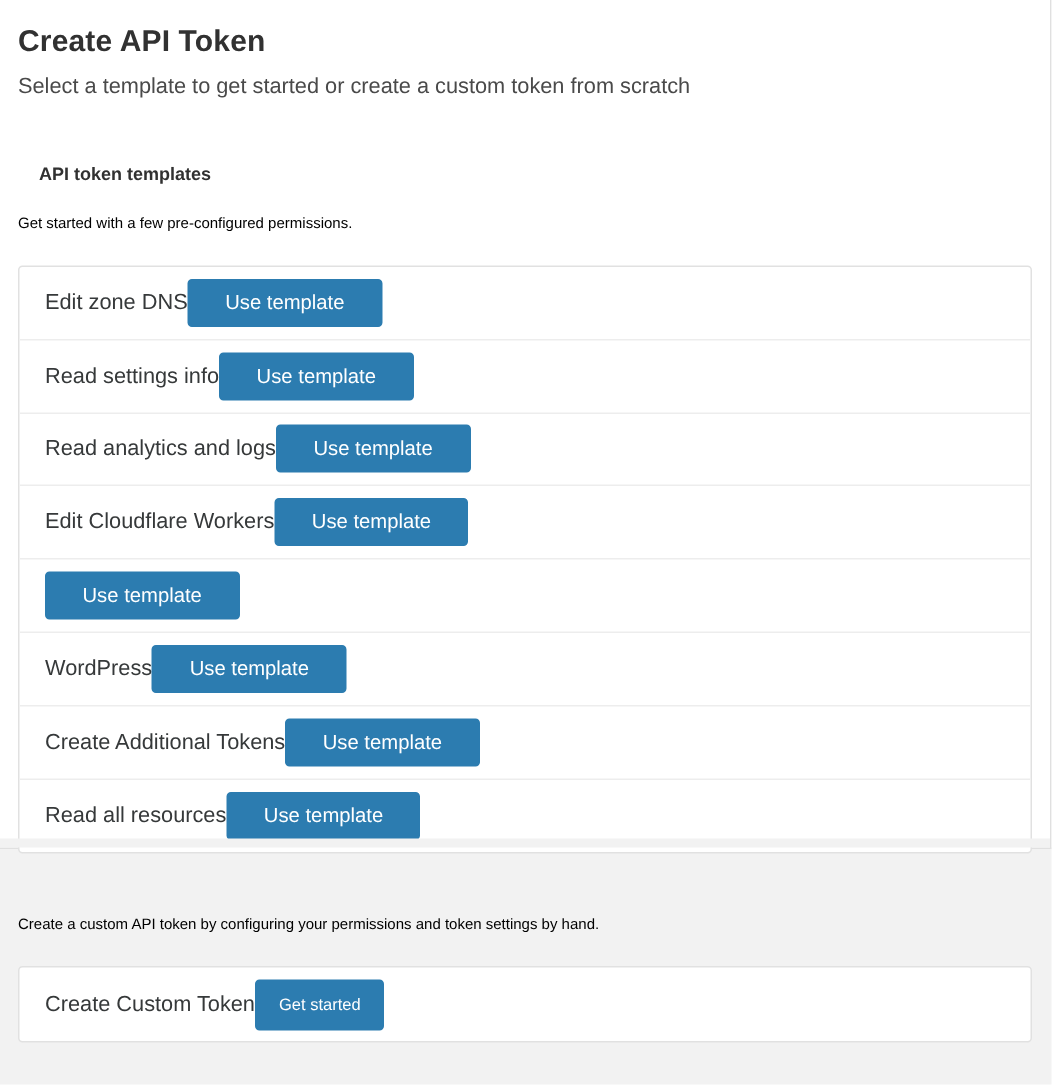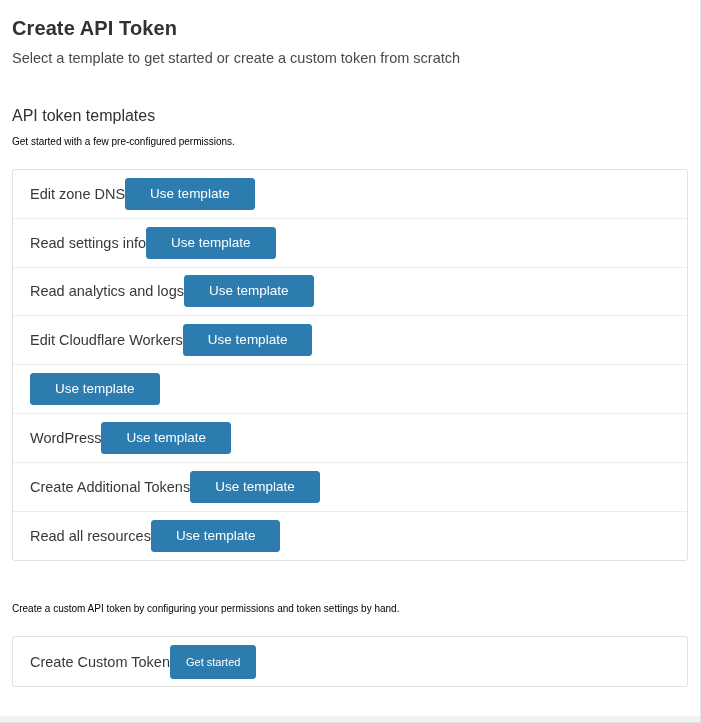--- a/index.html
+++ b/index.html
@@ -10,21 +10,21 @@
     width: 701px;
     height: 723px;
     background: #f2f2f2;
     font-family: "Liberation Sans", sans-serif;
     color: #36393a;
     overflow: hidden;
   }
   .page {
     position: relative;
     width: 701px;
-    height: 723px;
+    height: 566px;
     background: #ffffff;
     box-sizing: border-box;
     border-right: 1px solid #e0e0e0;
     border-bottom: 1px solid #e0e0e0;
   }
   .content {
     padding: 10px 12px 0 12px;
   }
   .page-title {
     font-size: 20px;
@@ -34,24 +34,24 @@
     line-height: 28px;
     letter-spacing: 0.1px;
   }
   .page-subtitle {
     font-size: 14.5px;
     color: #4a4a4a;
     margin: 6px 0 0 0;
     line-height: 20px;
   }
   .section-title {
-    font-size: 16px;
-    font-weight: normal;
+    font-size: 12px;
+    font-weight: bold;
     color: #313131;
-    margin: 0;
+    margin: 14px;
     line-height: 20px;
   }
   .section-desc {
     font-size: 10px;
     color: #000000;
     margin: 6px 0 0 0;
     line-height: 20px;
   }
   .section-templates {
     margin-top: 38px;

